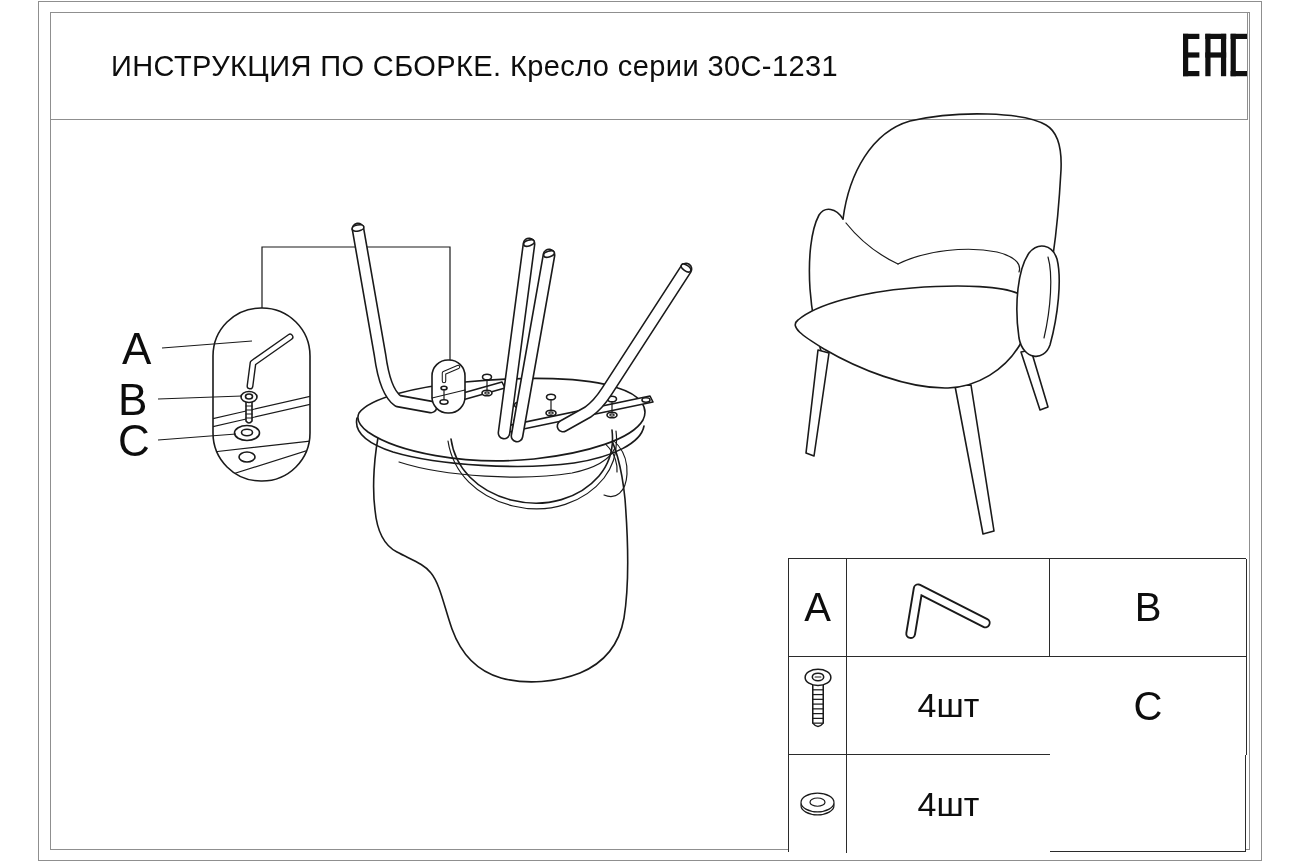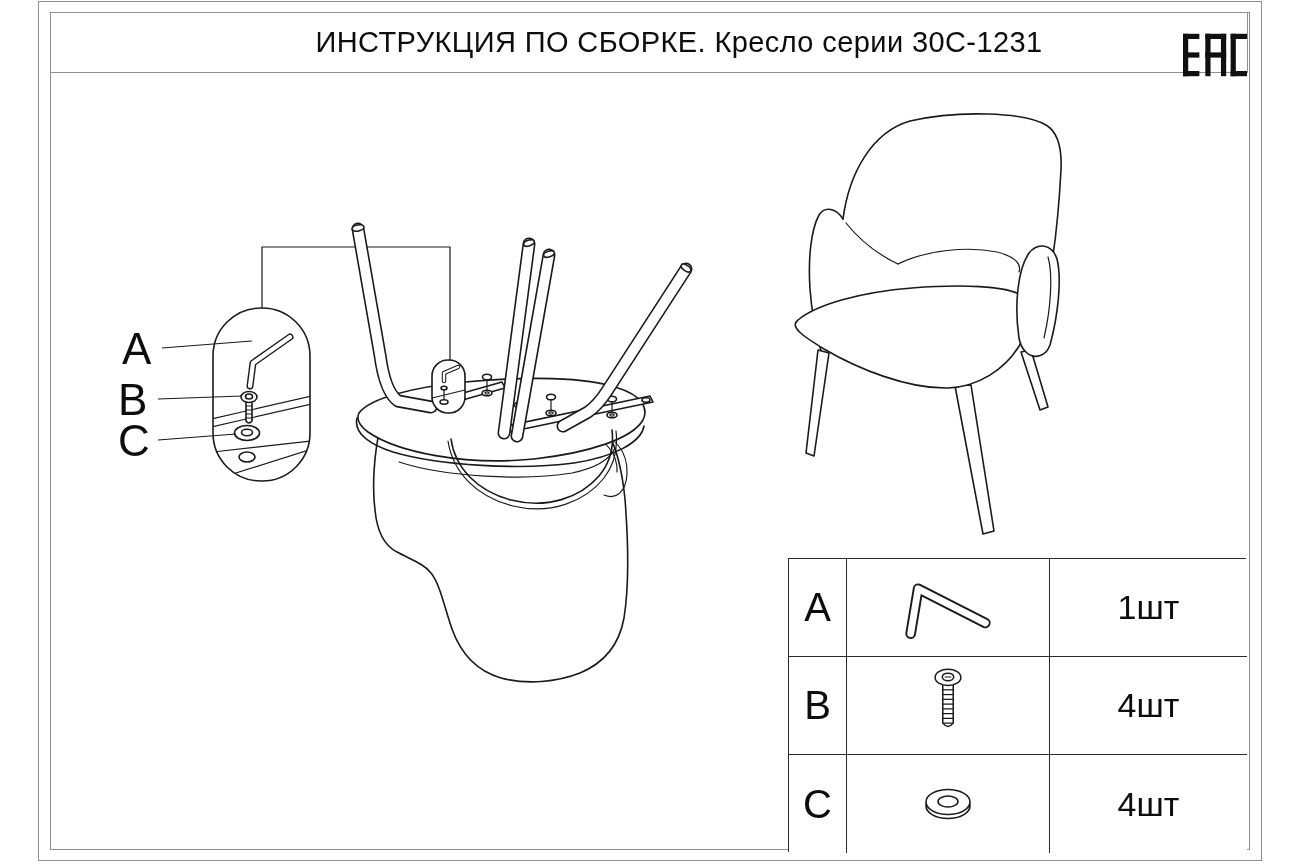--- a/index.html
+++ b/index.html
@@ -1,19 +1,19 @@
 <!DOCTYPE html>
 <html><head>
 <meta charset="utf-8">
 <style>
   html,body{margin:0;padding:0;background:#fff;}
   body{width:1300px;height:867px;position:relative;font-family:"Liberation Sans",sans-serif;color:#111;overflow:hidden;}
   .frame-outer{position:absolute;left:38px;top:1px;width:1222px;height:858px;border:1px solid #8f8f8f;}
   .frame-inner{position:absolute;left:50px;top:12px;width:1198px;height:836px;border:1px solid #8f8f8f;}
-  .title-band{position:absolute;left:50px;top:12px;width:1198px;height:61px;border:1px solid #8f8f8f;box-sizing:border-box;display:flex;align-items:center;justify-content:center;}
+  .title-band{position:absolute;left:50px;top:12px;width:1198px;height:108px;border:1px solid #8f8f8f;box-sizing:border-box;display:flex;align-items:center;}
   .page-title{font-size:29px;letter-spacing:.4px;padding-left:60px;white-space:nowrap;color:#0d0d0d;}
   .eac{position:absolute;left:1183px;top:26px;width:64px;height:58px;}
   .art{position:absolute;left:0;top:0;width:1300px;height:867px;}
   
   .ln{fill:none;stroke:#1a1a1a;stroke-width:1.6;stroke-linecap:round;stroke-linejoin:round;}
   .ln-thin{fill:none;stroke:#1a1a1a;stroke-width:1.2;stroke-linecap:round;stroke-linejoin:round;}
   .fw{fill:#ffffff;stroke:#1a1a1a;stroke-width:1.6;stroke-linecap:round;stroke-linejoin:round;}
   .leader{fill:none;stroke:#1a1a1a;stroke-width:1.2;}
   .tube-out{fill:none;stroke:#1a1a1a;stroke-width:13;stroke-linecap:round;stroke-linejoin:round;}
   .tube-in{fill:none;stroke:#ffffff;stroke-width:9.8;stroke-linecap:round;stroke-linejoin:round;}
@@ -208,23 +208,20 @@
 
   <div class="pt-cell">
     <span class="pt-letter">A</span>
   </div>
   <div class="pt-cell">
     <svg width="120" height="64" viewBox="0 0 110 60">
       <polyline class="tkey-out" points="20,54 27,12 90,44"></polyline>
       <polyline class="tkey-in" points="20,54 27,12 90,44"></polyline>
     </svg>
   </div>
-  <div class="pt-cell last-col">
-    <span class="pt-qty">1шт</span>
-  </div>
 
   <div class="pt-cell">
     <span class="pt-letter">B</span>
   </div>
   <div class="pt-cell">
     <svg width="44" height="80" viewBox="0 0 44 84">
       <path class="fw" d="M 16.5,19 L 16.5,60 Q 22,67 27.5,60 L 27.5,19 Z"></path>
       <g stroke="#1a1a1a" stroke-width="1.3">
         <line x1="16.5" y1="25" x2="27.5" y2="25"></line>
           <line x1="16.5" y1="30" x2="27.5" y2="30"></line>

